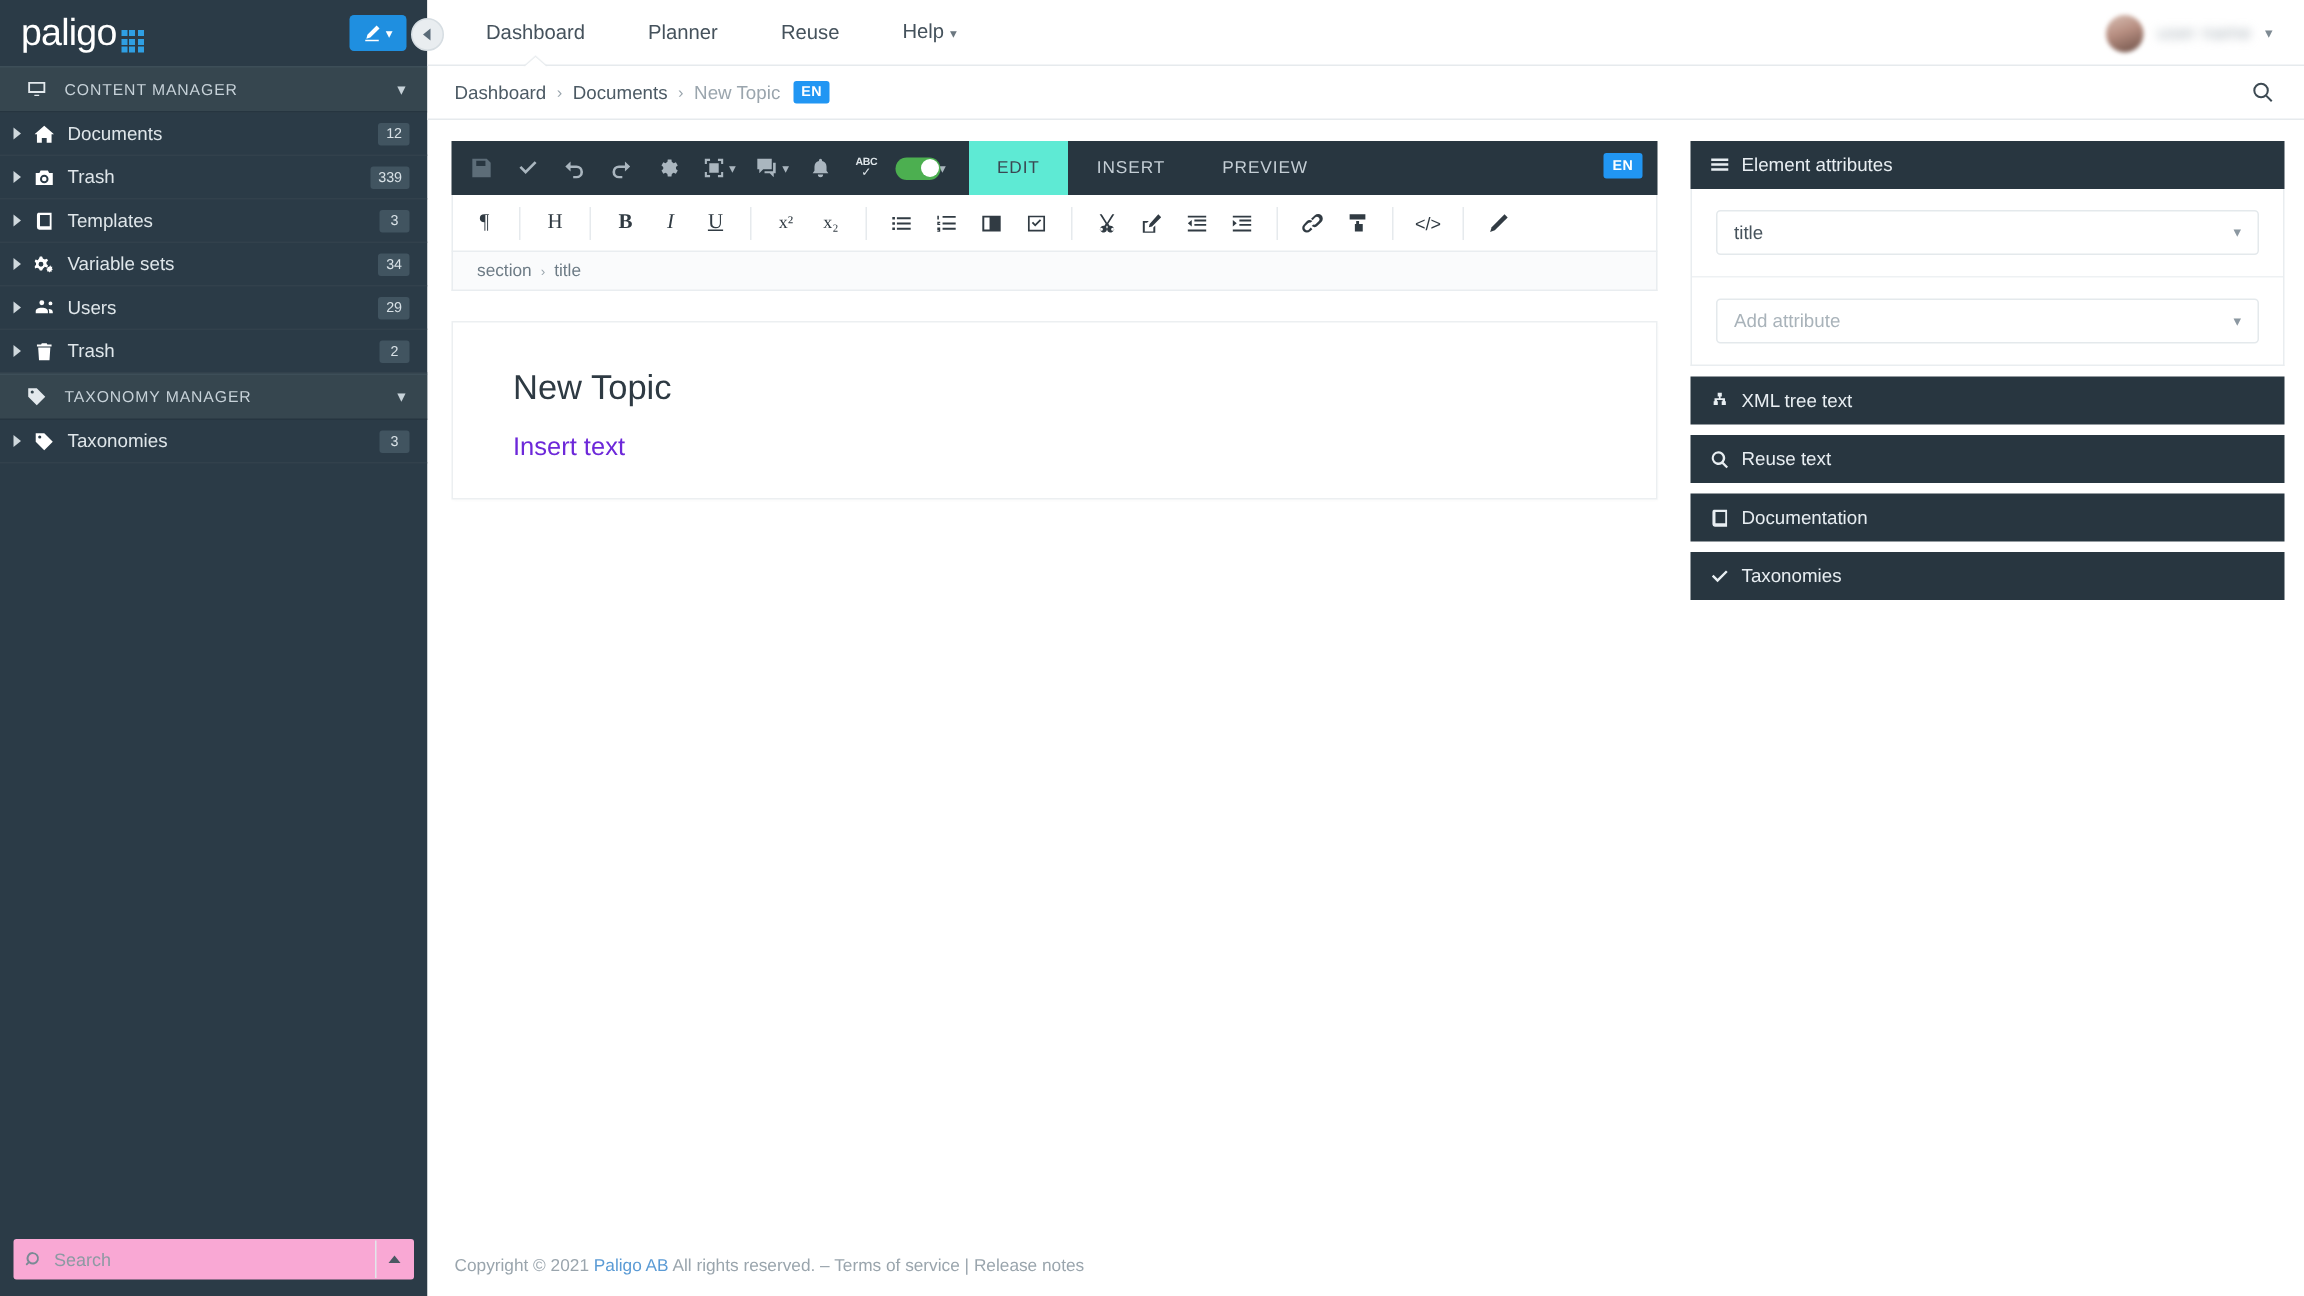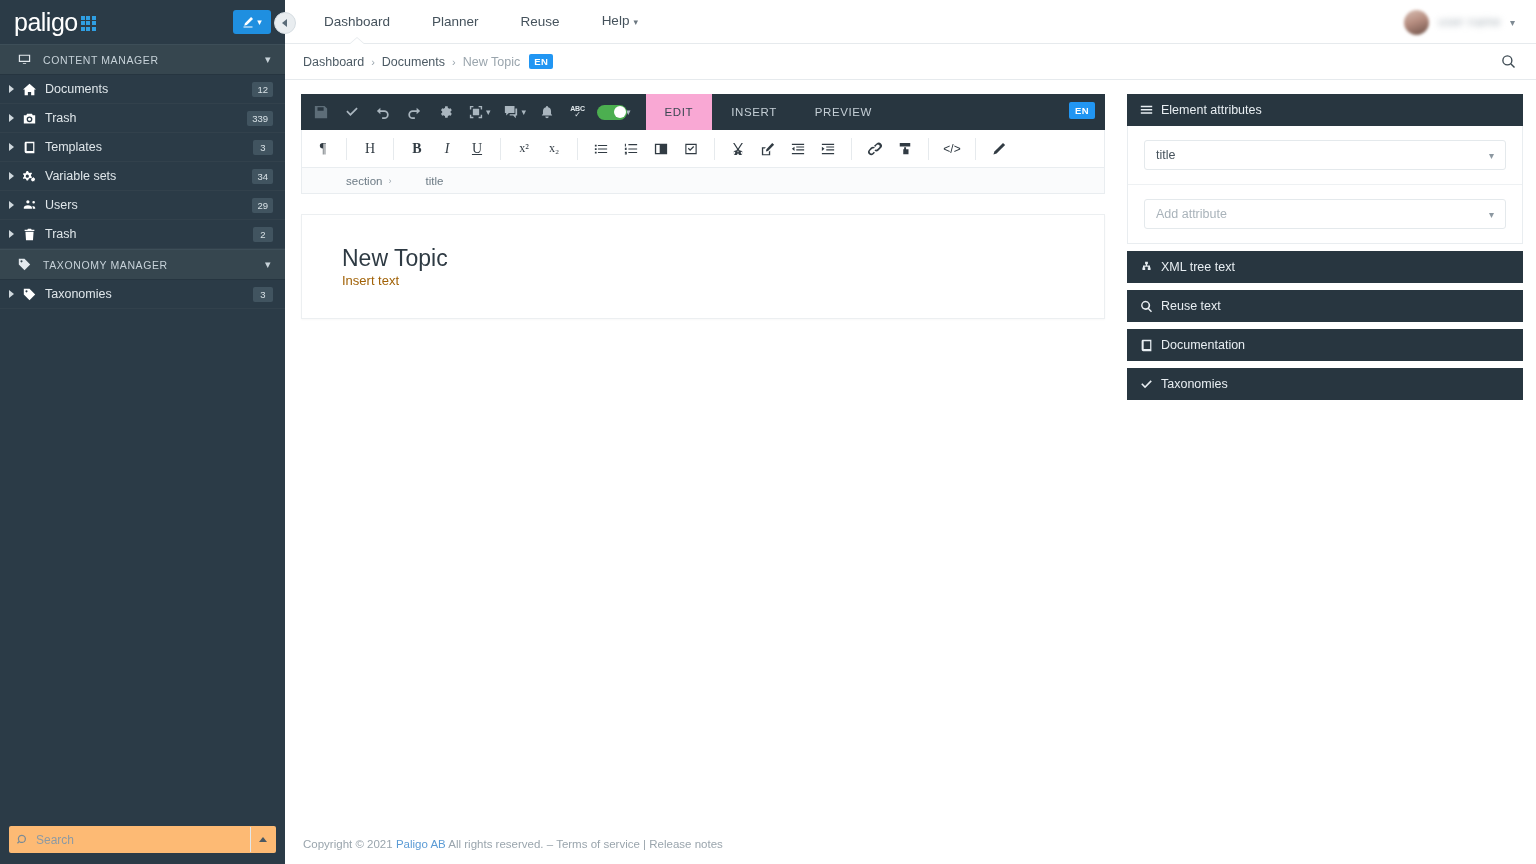--- a/index.html
+++ b/index.html
@@ -18,21 +18,21 @@
     background: #2b3b47;
     display: flex; flex-direction: column;
     position: relative;
     flex: 0 0 285px;
   }
   .sb-logo-row {
     height: 44px;
     display: flex; align-items: center; justify-content: space-between;
     padding: 0 14px 0 14px;
   }
-  .logo-wrap { display: flex; align-items: center; }
+  .logo-wrap { display: flex; align-items: flex-end; }
   .logo-text {
     color: #ffffff; font-size: 25px; letter-spacing: -0.5px;
     font-weight: 400; line-height: 26px;
   }
   .logo-grid {
     display: grid; grid-template-columns: repeat(3, 4px);
     grid-template-rows: repeat(3, 4px); gap: 1.5px;
     margin-left: 3px; margin-top: 2px;
   }
   .logo-grid i { background: #2f9fe3; display: block; width: 4px; height: 4px; }
@@ -89,21 +89,21 @@
   .sb-badge {
     background: #415460; color: #d8e1e6;
     font-size: 9.5px; border-radius: 2px;
     padding: 2px 5px; min-width: 20px; text-align: center;
   }
 
   .sb-spacer { flex: 1; }
 
   .sb-search-row { padding: 8px 9px 11px 9px; }
   .sb-search {
-    height: 27px; background: #fdba74; border-radius: 2px;
+    height: 27px; background: #f9a8d4; border-radius: 2px;
     display: flex; align-items: center; padding: 0 2px 0 8px;
   }
   .sb-search svg { width: 12px; height: 12px; fill: #7a8a95; flex: 0 0 12px; }
   .sb-search input {
     flex: 1; border: none; outline: none;
     font-size: 12px; color: #55646e; padding-left: 7px;
     font-family: "Liberation Sans", sans-serif; background: transparent;
   }
   .sb-search input::placeholder { color: #8d9aa3; }
   .sb-search .sbtn {
@@ -203,21 +203,21 @@
   .toggle i {
     position: absolute; right: 1.5px; top: 1.5px;
     width: 12px; height: 12px; border-radius: 50%; background: #fff; display:block;
   }
   .tabs { display: flex; height: 36px; margin-left: 10px; }
   .tab {
     padding: 0 19px; height: 36px; line-height: 36px;
     font-size: 11.5px; letter-spacing: .6px;
     color: #c4ced5; cursor: pointer;
   }
-  .tab.active { background: #f9a8d4; color: #3a4752; }
+  .tab.active { background: #5eead4; color: #3a4752; }
   .tb-lang {
     position: absolute; right: 10px; top: 8px;
     background: #2196f3; color: #fff; font-size: 9.5px; font-weight: bold;
     border-radius: 2px; padding: 3px 6px; letter-spacing: .4px; cursor: pointer;
   }
 
   .tb-light {
     background: #ffffff; height: 38px;
     border: 1px solid #e9edf0; border-top: none;
     display: flex; align-items: center; padding-left: 6px;
@@ -231,30 +231,30 @@
   .fb .tx { font-size: 14px; }
   .fb .tx.serif { font-family: "Liberation Serif", serif; }
   .fbsep { width: 1px; height: 22px; background: #e6eaed; margin: 0 8px; }
 
   .path-bar {
     background: #fafbfc; border: 1px solid #e9edf0; border-top: none;
     height: 26px; display: flex; align-items: center; padding: 0 16px;
     font-size: 11.5px; color: #6d7b85;
   }
   .path-bar .psep { margin: 0 6px; color: #9aa5ad; font-size: 9px; }
-  .path-bar .pitem { cursor: pointer; margin-left: 28px; }
+  .path-bar .pitem { cursor: pointer; }
 
   .doc-canvas {
     background: #ffffff; border: 1px solid #eceff1;
     margin-top: 20px; width: 804px; min-height: 105px;
     padding: 30px 40px 24px 40px;
     box-shadow: 0 1px 2px rgba(0,0,0,.03);
   }
   .doc-title { font-size: 23px; color: #2e3a43; font-weight: 400; line-height: 1.2; }
-  .doc-placeholder { font-size: 13px; color: #a16207; }
+  .doc-placeholder { font-size: 17px; color: #6d28d9; margin-top: 15px; }
 
   
   .panel { width: 396px; flex: 0 0 396px; margin-left: 22px; }
   .pnl-head {
     background: #283640; color: #e8eef2;
     height: 32px; display: flex; align-items: center;
     padding: 0 13px; font-size: 12.5px; cursor: pointer;
   }
   .pnl-head svg { width: 13px; height: 13px; fill: #e8eef2; margin-right: 8px; }
   .pnl-body {

